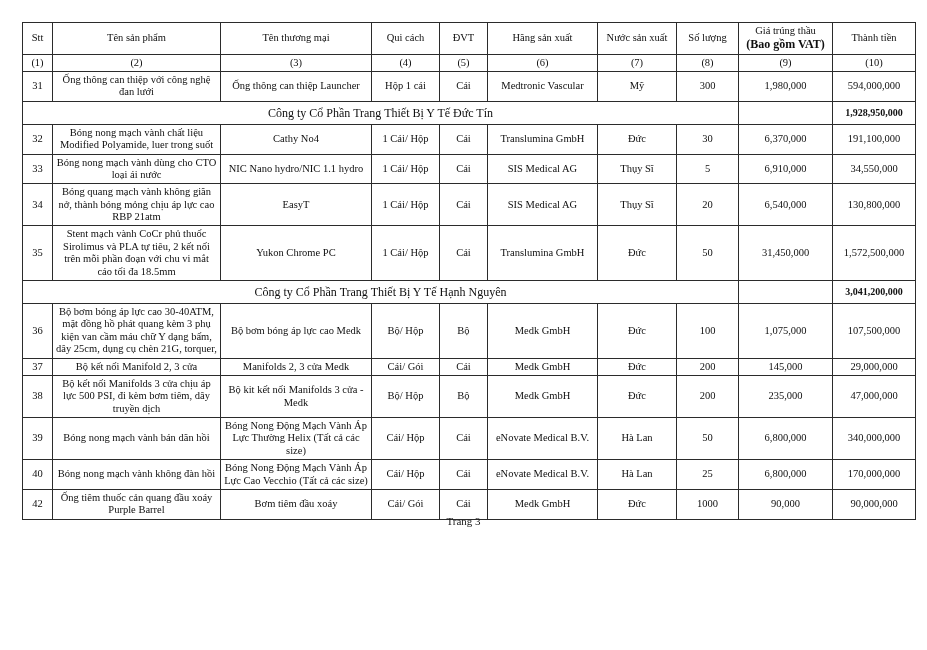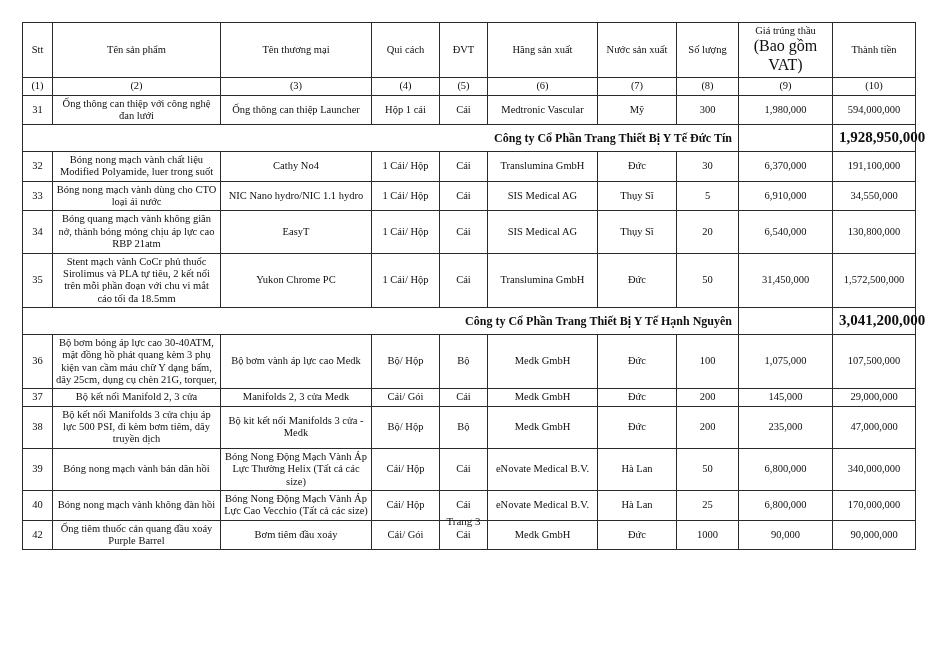--- a/index.html
+++ b/index.html
@@ -52,29 +52,29 @@
     padding-left: 5px;
     padding-right: 4px;
   }
   td.brand {
     text-align: center;
   }
   td.money {
     text-align: center;
   }
   tr.grouprow td {
-    text-align: right;
-    font-weight: bold;
+    text-align: center;
+    font-weight: normal;
     font-size: 12px;
     padding: 4px 6px;
   }
   tr.grouprow td.gmoney {
     text-align: center;
     font-weight: bold;
-    font-size: 15px;
+    font-size: 10px;
   }
   .footer {
     position: absolute;
     left: 0;
     right: 0;
     bottom: 16px;
     text-align: center;
     font-size: 11px;
     color: #1a1a1a;
   }
@@ -84,22 +84,22 @@
   col.c3 { width: 151px; }
   col.c4 { width: 68px; }
   col.c5 { width: 48px; }
   col.c6 { width: 110px; }
   col.c7 { width: 79px; }
   col.c8 { width: 62px; }
   col.c9 { width: 94px; }
   col.c10 { width: 83px; }
   .hdr-sub {
     display: block;
-    font-size: 16px;
-    font-weight: normal;
+    font-size: 12px;
+    font-weight: bold;
   }
 </style>
 </head>
 <body>
 
 <div class="page">
   <table class="doc">
     <colgroup>
       <col class="c1">
         <col class="c2">
@@ -208,21 +208,21 @@
           <td class="money">1,572,500,000</td>
         </tr>
         <tr class="grouprow">
           <td colspan="8">Công ty Cổ Phần Trang Thiết Bị Y Tế Hạnh Nguyên</td>
           <td></td>
           <td class="gmoney">3,041,200,000</td>
         </tr>
         <tr>
           <td>36</td>
           <td class="prod">Bộ bơm bóng áp lực cao 30-40ATM, mặt đồng hồ phát quang kèm 3 phụ kiện van cầm máu chữ Y dạng bấm, dây 25cm, dụng cụ chèn 21G, torquer,</td>
-          <td class="brand">Bộ bơm vành áp lực cao Medk</td>
+          <td class="brand">Bộ bơm bóng áp lực cao Medk</td>
           <td>Bộ/ Hộp</td>
           <td>Bộ</td>
           <td>Medk GmbH</td>
           <td>Đức</td>
           <td>100</td>
           <td class="money">1,075,000</td>
           <td class="money">107,500,000</td>
         </tr>
         <tr>
           <td>37</td>

